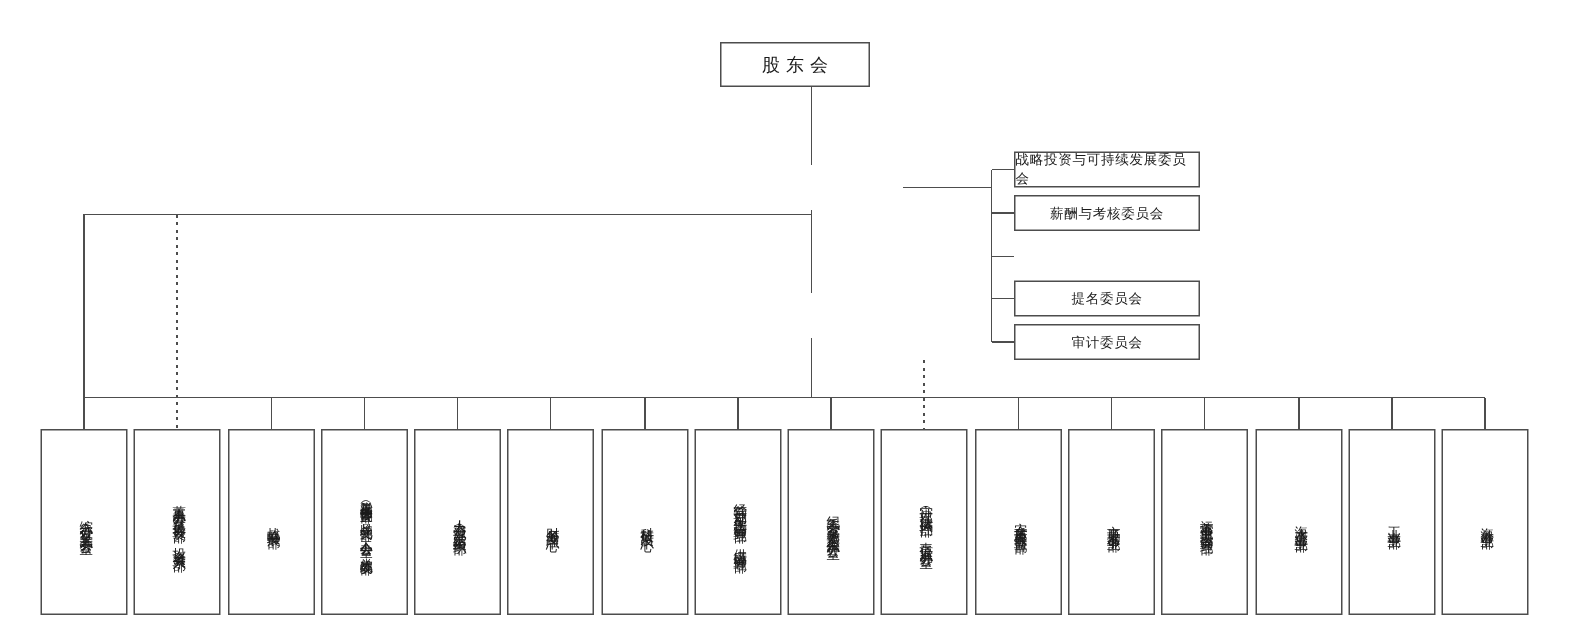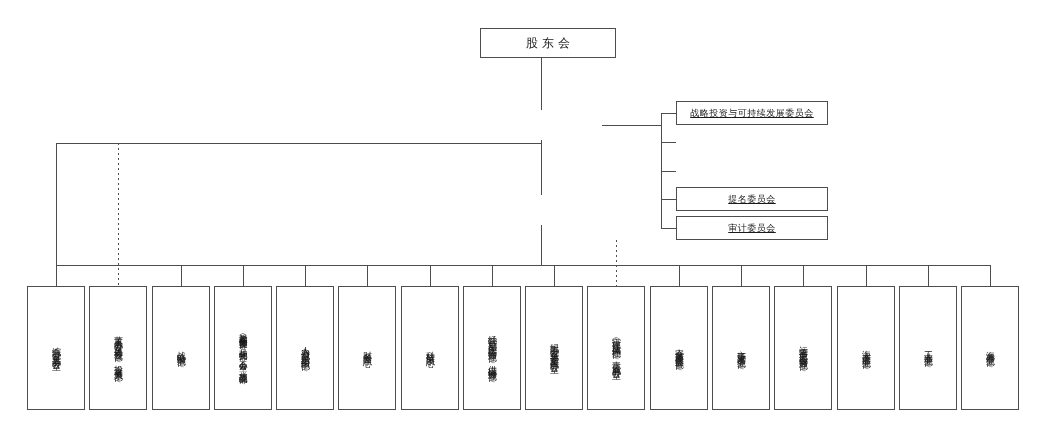--- a/index.html
+++ b/index.html
@@ -34,34 +34,33 @@
     background: #ffffff;
     border: 1px solid #4d4d4d;
     display: flex;
     align-items: center;
     justify-content: center;
     color: #1a1a1a;
   }
 
   .main-node {
     left: 480px;
-    width: 136px;
+    width: 100px;
     height: 30px;
     font-size: 12px;
     letter-spacing: 4px;
     text-indent: 4px; 
   }
 
   .committee-node {
     left: 676px;
-    width: 152px;
+    width: 124px;
     height: 24px;
     font-size: 9px;
     letter-spacing: 0.5px;
-    text-decoration: underline;
   }
 
   .dept-node {
     top: 286px;
     width: 58px;
     height: 124px;
   }
   .dept-node .vlabel {
     writing-mode: vertical-lr;
     text-orientation: mixed;
@@ -96,20 +95,23 @@
     <path d="M661 113 V228"></path>
     <path d="M661 113 H676 M661 142 H676 M661 171 H676 M661 199 H676 M661 228 H676"></path>
   </svg>
 
   <div class="node main-node" style="top:28px">
     <span>股东会</span>
   </div>
 
   <div class="node committee-node" style="top:101px">
     <span>战略投资与可持续发展委员会</span>
+  </div>
+  <div class="node committee-node" style="top:130px">
+    <span>薪酬与考核委员会</span>
   </div>
   <div class="node committee-node" style="top:216px">
     <span>审计委员会</span>
   </div>
   <div class="node committee-node" style="top:187px">
     <span>提名委员会</span>
   </div>
 
   <div class="node dept-node" style="left:27px">
     <span class="vlabel">综合办公室（党委办公室）</span>

